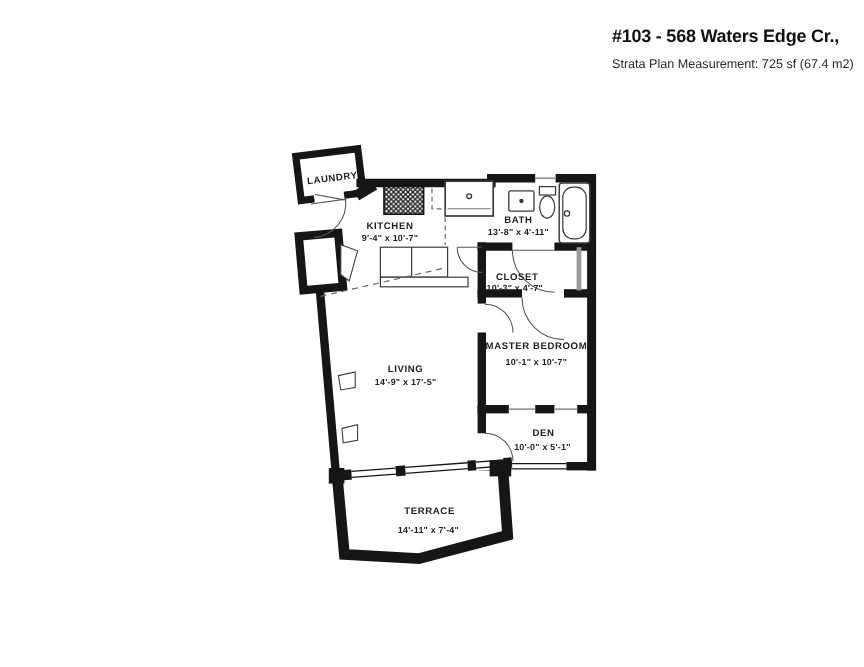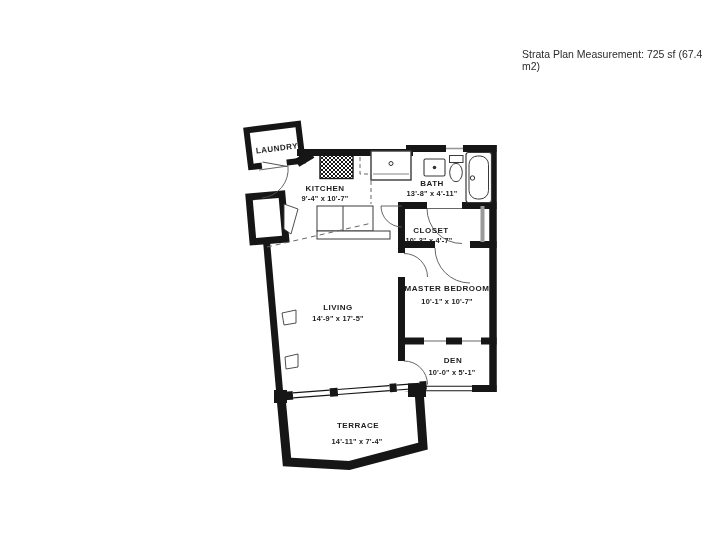--- a/index.html
+++ b/index.html
@@ -1,35 +1,35 @@
 <!DOCTYPE html>
 <html><head>
 <meta charset="utf-8">
 <style>
   html,body{margin:0;padding:0}
   body{width:720px;height:556px;position:relative;background:#fff;
        font-family:"Liberation Sans",sans-serif;overflow:hidden}
   .header{position:absolute;left:510px;top:22px;width:205px}
   .header h1{margin:0;font-size:15px;line-height:17.5px;font-weight:700;
              color:#111;letter-spacing:-.2px}
-  .header p{margin:8px 12px 0;font-size:10.5px;color:#2b2b2b;font-weight:400}
+  .header p{margin:8px 0 0;font-size:10.5px;color:#2b2b2b;font-weight:400}
   svg{position:absolute;left:0;top:0}
   .wall{stroke:#161616;fill:none}
   .thin{stroke:#3a3a3a;fill:#fff}
   .arc{stroke:#555;fill:none;stroke-width:.9}
   .rn{font:700 8px "Liberation Sans",sans-serif;letter-spacing:.5px;
       fill:#1d1d1d;text-anchor:middle}
   .rd{font:700 7.4px "Liberation Sans",sans-serif;letter-spacing:.2px;
       fill:#1d1d1d;text-anchor:middle}
 </style>
 </head>
 <body>
 
 <div class="header">
-  <h1><br></h1>
+  <h1><span>#103 - 568 Waters Edge Cr.,</span><br></h1>
   <p>Strata Plan Measurement: 725 sf (67.4 m2)</p>
 </div>
 
 <svg width="720" height="556" viewBox="0 0 720 556">
   <defs>
     <pattern id="hatch" width="4" height="4" patternUnits="userSpaceOnUse">
       <path d="M0 0L4 4M4 0L0 4" stroke="#161616" stroke-width="1"></path>
     </pattern>
   </defs>
 

